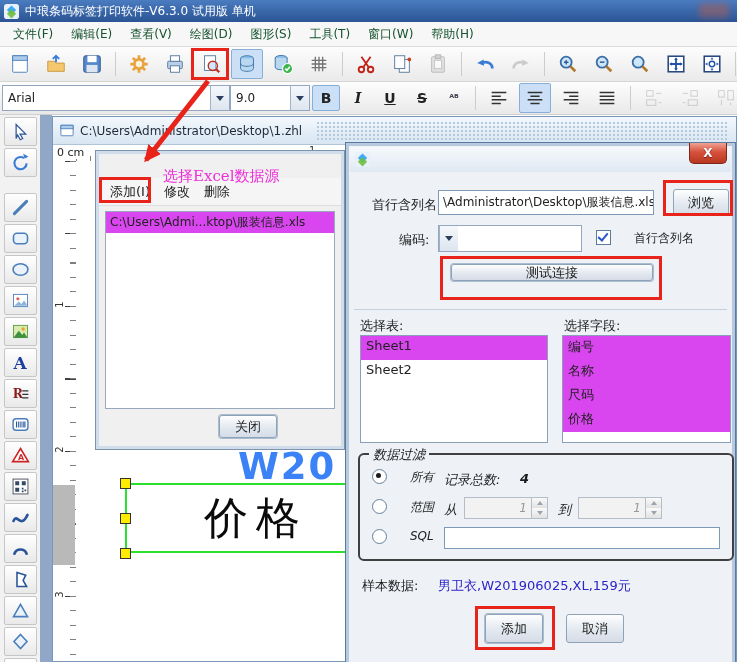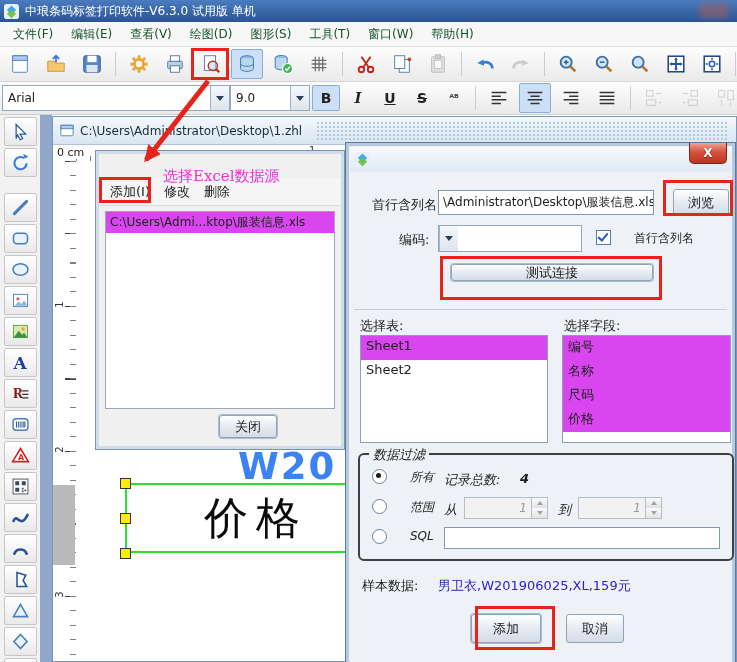--- a/index.html
+++ b/index.html
@@ -584,21 +584,21 @@
     <div class="inline" style="left:12px;top:74px">
       <span class="radio"></span>
       <span>SQL</span>
     </div>
     <div class="field" style="position:absolute;left:84px;top:72px;width:276px;height:22px"></div>
   </div>
 
   <span class="xl-label" style="left:16px;top:434px">样本数据:</span>
   <span class="xl-label sample-val" style="left:92px;top:434px">男卫衣,W201906025,XL,159元</span>
 
-  <div class="btn def" style="position:absolute;left:125px;top:471px;width:70px;height:29px">添加</div>
+  <div class="btn def" style="position:absolute;left:139px;top:471px;width:58px;height:29px">添加</div>
   <div class="btn" style="position:absolute;left:220px;top:471px;width:58px;height:29px">取消</div>
 </div>
 
 <svg class="arrowsvg">
   <defs>
     <marker id="ah" markerUnits="userSpaceOnUse" markerWidth="20" markerHeight="18" refX="14" refY="8" orient="auto">
       <path d="M0 0L17 8L0 16z" fill="#e8231a"></path>
     </marker>
   </defs>
   <line x1="208" y1="81" x2="146" y2="160" stroke="#e8231a" stroke-width="5" marker-end="url(#ah)"></line>

